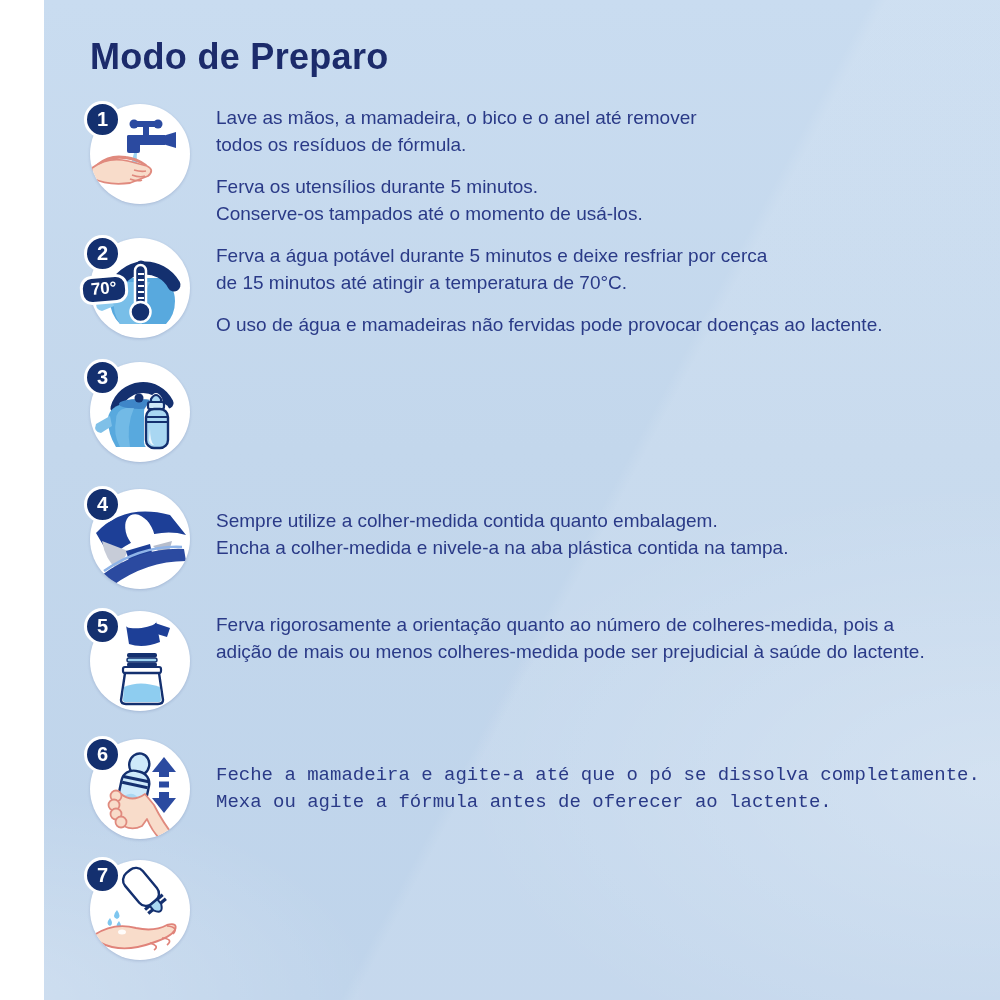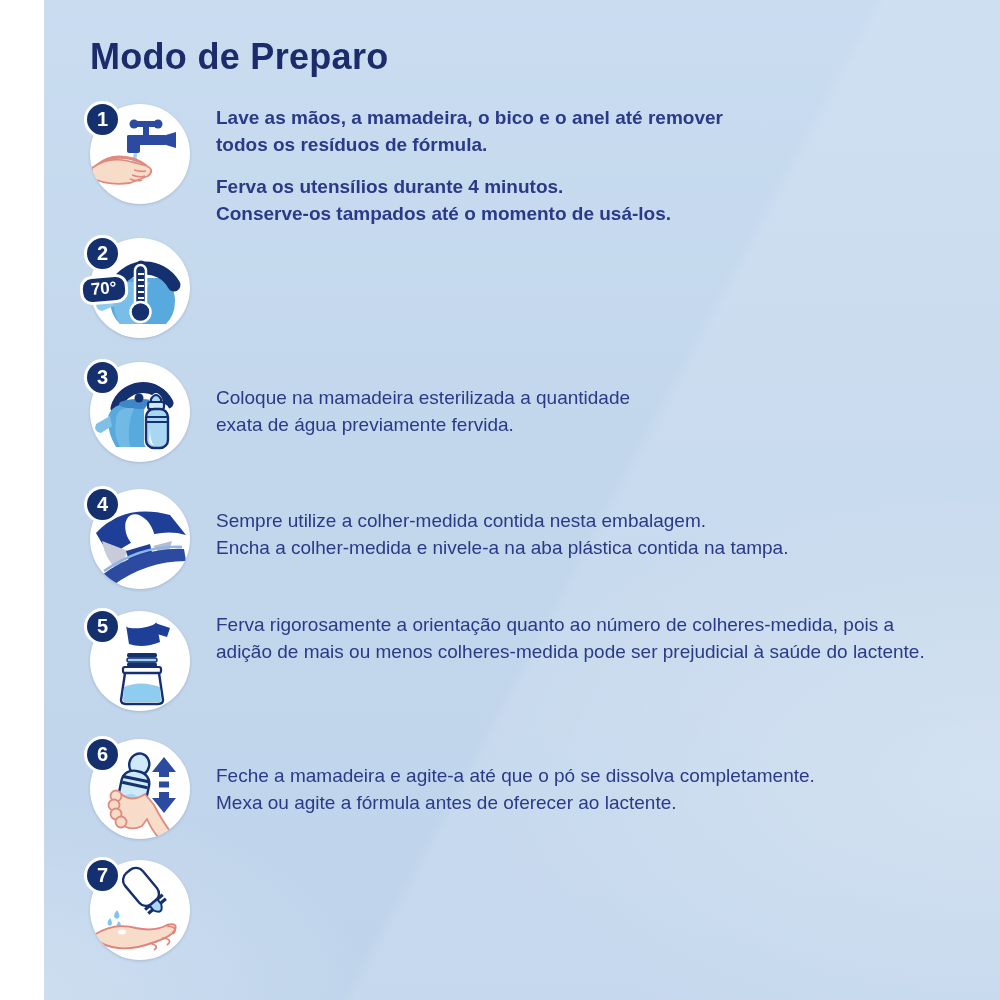--- a/index.html
+++ b/index.html
@@ -83,26 +83,26 @@
     border: 3px solid #ffffff;
     border-radius: 12px;
     color: #ffffff;
     font-size: 17px;
     font-weight: 700;
     padding: 1px 8px 2px 8px;
     transform: rotate(-5deg);
     z-index: 2;
   }
   .text-block { padding-top: 0; }
-  .step-1 .text-block { margin-top: 0px; font-weight: bold; }
+  .step-1 .text-block { margin-top: 0px; }
   .step-2 .text-block { margin-top: 4px; }
   .step-3 .text-block { margin-top: 22px; }
   .step-4 .text-block { margin-top: 18px; }
   .step-5 .text-block { margin-top: 0px; }
-  .step-6 .text-block { margin-top: 23px; }
+  .step-6 .text-block { margin-top: 23px; font-family: Liberation Mono, monospace; }
   .step-7 .text-block { margin-top: 21px; }
   .text-block p {
     font-size: 19px;
     line-height: 27px;
     color: #2a3a87;
     white-space: pre-line;
     margin-bottom: 15px;
     max-width: 812px;
   }
   .text-block p:last-child { margin-bottom: 0; }
@@ -137,21 +137,21 @@
             <path d="M44,66 q7,2 12,1"></path>
             <path d="M42,71 q8,3 13,1"></path>
             <path d="M40,75 q8,3 12,1"></path>
           </g>
         </svg>
       </div>
     </div>
     <div class="text-block">
       <p>Lave as mãos, a mamadeira, o bico e o anel até remover
 todos os resíduos de fórmula.</p>
-      <p>Ferva os utensílios durante 4 minutos.
+      <p>Ferva os utensílios durante 5 minutos.
 Conserve-os tampados até o momento de usá-los.</p>
     </div>
   </div>
 
   <div class="step step-2">
     <div class="icon-wrap">
       <div class="badge">2</div>
       <div class="temp-badge">70°</div>
       <div class="circle">
         <svg viewBox="0 0 100 100">
@@ -166,20 +166,23 @@
             <line x1="48" y1="36" x2="54" y2="36"></line>
             <line x1="48" y1="42" x2="54" y2="42"></line>
             <line x1="48" y1="48" x2="54" y2="48"></line>
             <line x1="48" y1="54" x2="54" y2="54"></line>
             <line x1="48" y1="60" x2="54" y2="60"></line>
           </g>
         </svg>
       </div>
     </div>
     <div class="text-block">
+      <p>Ferva a água potável durante 5 minutos e deixe resfriar por cerca
+de 15 minutos até atingir a temperatura de 70°C.</p>
+      <p>O uso de água e mamadeiras não fervidas pode provocar doenças ao lactente.</p>
     </div>
   </div>
 
   <div class="step step-3">
     <div class="icon-wrap">
       <div class="badge">3</div>
       <div class="circle">
         <svg viewBox="0 0 100 100">
           <path d="M26,46 A28,28 0 0 1 78,41" stroke="#14306f" stroke-width="11" fill="none" stroke-linecap="round"></path>
           <path d="M18,58 Q18,46 32,42 L66,42 Q78,47 78,59 L74,85 H26 Q18,72 18,58 Z" fill="#58a9de"></path>
@@ -193,43 +196,39 @@
             <path d="M61,37 Q66,29 71,37 L71,40 H61 Z" fill="#a9d7f2" stroke="#14306f" stroke-width="2.2"></path>
             <rect x="58" y="40" width="16" height="7" rx="2" fill="#cfe8f8" stroke="#14306f" stroke-width="2.2"></rect>
             <rect x="56" y="47" width="22" height="39" rx="8" fill="#a9d7f2" stroke="#14306f" stroke-width="2.4"></rect>
             <line x1="57" y1="55" x2="77" y2="55" stroke="#14306f" stroke-width="2.2"></line>
             <line x1="57" y1="60" x2="77" y2="60" stroke="#14306f" stroke-width="2.2"></line>
             <path d="M60,66 Q60,80 64,83 Q60,83 59,78 Z" fill="#ffffff" opacity="0.8"></path>
           </g>
         </svg>
       </div>
     </div>
-    <div class="text-block">
-      <p>Coloque na mamadeira esterilizada a quantidade
-exata de água previamente fervida.</p>
-    </div>
   </div>
 
   <div class="step step-4">
     <div class="icon-wrap">
       <div class="badge">4</div>
       <div class="circle">
         <svg viewBox="0 0 100 100">
           <path d="M6,44 Q34,14 80,26 L96,46 Q60,36 20,68 Z" fill="#1d3f97"></path>
           <ellipse cx="50" cy="44" rx="13" ry="20" transform="rotate(-28 50 44)" fill="#ffffff"></ellipse>
           <path d="M12,52 L38,62 L28,82 Q15,70 12,52 Z" fill="#c7ccd8"></path>
           <path d="M36,62 L60,55 L64,72 L42,81 Z" fill="#1d3f97"></path>
           <path d="M63,57 L82,52 L77,70 Z" fill="#b6bdcc"></path>
           <path d="M12,86 Q50,58 94,60 L96,72 Q56,72 22,97 Z" fill="#2b4aa0"></path>
           <path d="M14,82 Q52,56 92,58" stroke="#8fb4e8" stroke-width="2.5" fill="none"></path>
         </svg>
       </div>
     </div>
     <div class="text-block">
-      <p>Sempre utilize a colher-medida contida nesta embalagem.
+      <p>Sempre utilize a colher-medida contida quanto embalagem.
 Encha a colher-medida e nivele-a na aba plástica contida na tampa.</p>
     </div>
   </div>
 
   <div class="step step-5">
     <div class="icon-wrap">
       <div class="badge">5</div>
       <div class="circle">
         <svg viewBox="0 0 100 100">
           <g>

